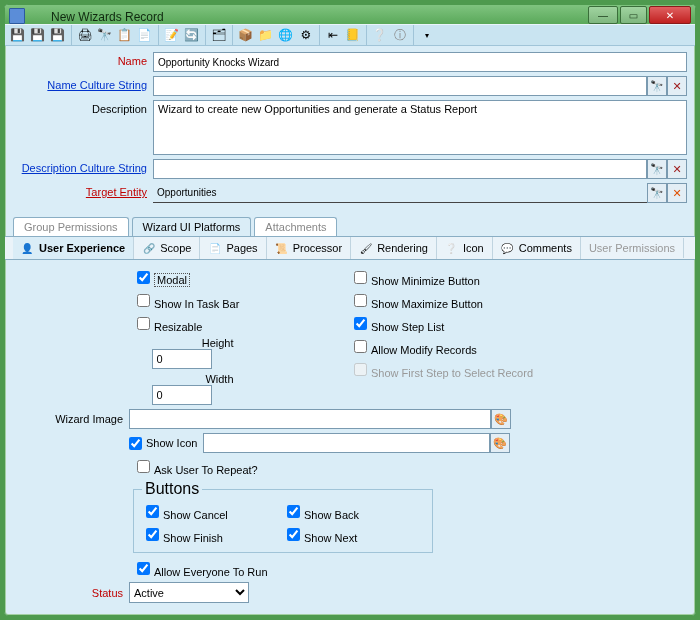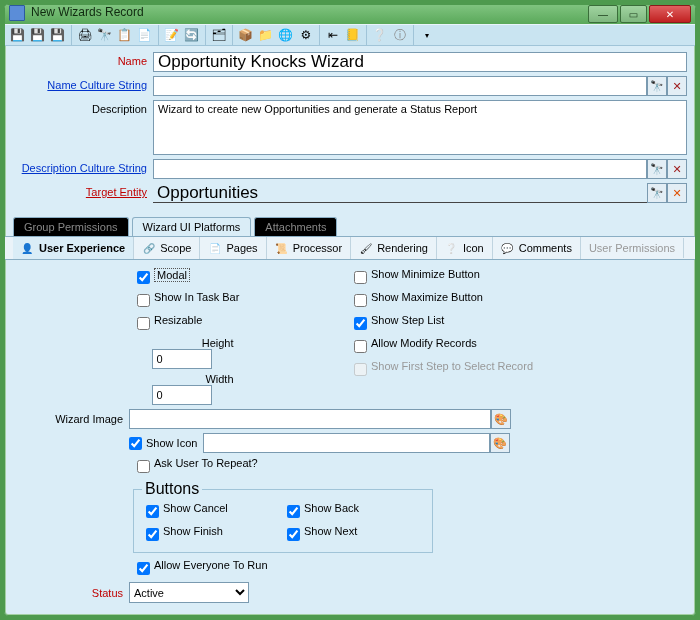--- a/index.html
+++ b/index.html
@@ -1,51 +1,51 @@
 <!DOCTYPE html>
 <html><head>
 <meta charset="utf-8">
 <style>
   * { box-sizing: border-box; }
   html, body { margin: 0; padding: 0; font-family: "Segoe UI", Tahoma, sans-serif; font-size: 11px; }
   body { background: #4e9a4e; padding: 4px; }
   .window { width: 692px; height: 612px; background: #daedf7; border: 1px solid #4e9a4e; border-radius: 4px; box-shadow: inset 0 0 0 1px #a3cfa3; display: flex; flex-direction: column; }
-  .titlebar { height: 26px; display: flex; align-items: flex-start; padding: 0 4px; background: linear-gradient(#7fc47f, #5aa85a); border-radius: 3px 3px 0 0; }
+  .titlebar { height: 26px; display: flex; align-items: flex-end; padding: 0 4px; background: linear-gradient(#7fc47f, #5aa85a); border-radius: 3px 3px 0 0; gap: 20px; }
   .titlebar .icon { width: 16px; height: 16px; background: #5b8dd8; border: 1px solid #2c5a9e; border-radius: 1px; margin-right: 6px; }
   .titlebar .title { color: #102a10; font-size: 12px; flex: 1; }
   .winbtns { display: flex; gap: 2px; }
   .winbtn { width: 30px; height: 18px; border: 1px solid #3a6e3a; border-radius: 2px; background: linear-gradient(#a0d4a0, #7fb77f); display: flex; align-items: center; justify-content: center; font-size: 10px; color: #1a3a1a; cursor: pointer; }
   .winbtn.close { background: linear-gradient(#e06060, #c02020); color: #fff; width: 42px; border-color: #8a1a1a; }
   .winbtn.max { width: 27px; }
   .toolbar { height: 28px; background: #c9e4f1; border-top: 1px solid #e9f4fb; border-bottom: 1px solid #a0c4d8; display: flex; align-items: center; padding: 0 4px; gap: 2px; }
   .sep { width: 1px; height: 20px; background: #a0c4d8; margin: 0 2px; }
   .tb { width: 18px; height: 18px; display: flex; align-items: center; justify-content: center; cursor: pointer; font-size: 12px; border-radius: 2px; }
   .form-area { padding: 6px 8px; }
   .row { display: flex; align-items: flex-start; margin-bottom: 4px; }
   .lbl { width: 140px; text-align: right; padding-right: 6px; padding-top: 3px; }
   .lbl.red { color: #c00000; }
   .lbl.link { color: #0033cc; text-decoration: underline; cursor: pointer; }
   .fld { flex: 1; display: flex; }
-  .inp { flex: 1; height: 20px; border: 1px solid #7a9ab0; background: #fff; padding: 1px 4px; font-size: 17px; font-family: inherit; }
+  .inp { flex: 1; height: 20px; border: 1px solid #7a9ab0; background: #fff; padding: 1px 4px; font-size: 10px; font-family: inherit; }
   .txa { flex: 1; height: 55px; border: 1px solid #7a9ab0; background: #fff; padding: 2px 4px; font-size: 11px; font-family: inherit; resize: none; }
   .icnbtn { width: 20px; height: 20px; border: 1px solid #7a9ab0; background: #e3eef5; display: flex; align-items: center; justify-content: center; font-size: 11px; cursor: pointer; }
   .icnbtn.clr { color: #a02020; }
   .inp.underline { border: none; border-bottom: 1px solid #444; background: transparent; }
   .tabrow1 { display: flex; padding: 4px 8px 0 8px; gap: 0; }
-  .tab1 { padding: 3px 10px; border: 1px solid #8aaec4; border-bottom: none; background: #000000; color: #888; border-radius: 3px 3px 0 0; margin-right: 3px; font-size: 11px; cursor: pointer; }
+  .tab1 { padding: 3px 10px; border: 1px solid #8aaec4; border-bottom: none; background: #ffffff; color: #888; border-radius: 3px 3px 0 0; margin-right: 3px; font-size: 11px; cursor: pointer; }
   .tab1.active { color: #000; background: #daedf7; }
   .tabrow2 { display: flex; padding: 0 8px; border-top: 1px solid #8aaec4; border-bottom: 1px solid #8aaec4; background: #eaf3f9; align-items: center; }
   .tab2 { padding: 4px 8px; display: flex; align-items: center; gap: 4px; cursor: pointer; font-size: 11px; border-right: 1px solid #c0d4e0; }
   .tab2.active { font-weight: bold; background: #daedf7; }
   .tab2 .ti { width: 14px; height: 14px; display: inline-flex; align-items: center; justify-content: center; font-size: 10px; }
   .tab2.disabled { color: #999; }
   .detail { padding: 8px 8px; }
   .twocol { display: flex; }
   .col { flex: 1; }
-  .cb { display: flex; align-items: flex-start; margin-bottom: 4px; padding-left: 120px; }
+  .cb { display: flex; align-items: flex-end; margin-bottom: 4px; padding-left: 120px; }
   .col2 .cb { padding-left: 0; }
   .cb input { margin-right: 4px; }
   .cb .dot { border: 1px dotted #555; padding: 0 2px; }
   .cb.disabled { color: #999; }
   .srow { display: flex; align-items: center; margin-bottom: 4px; flex-direction: column; }
   .srow .lbl2 { width: 116px; text-align: right; padding-right: 6px; }
   .srow .inp2 { width: 60px; height: 20px; border: 1px solid #7a9ab0; padding: 1px 4px; font-size: 11px; }
   .wide { display: flex; align-items: center; margin-bottom: 4px; }
   .wide .lbl2 { width: 116px; text-align: right; padding-right: 6px; }
   .wide .lbl2.red { color: #c00000; }

